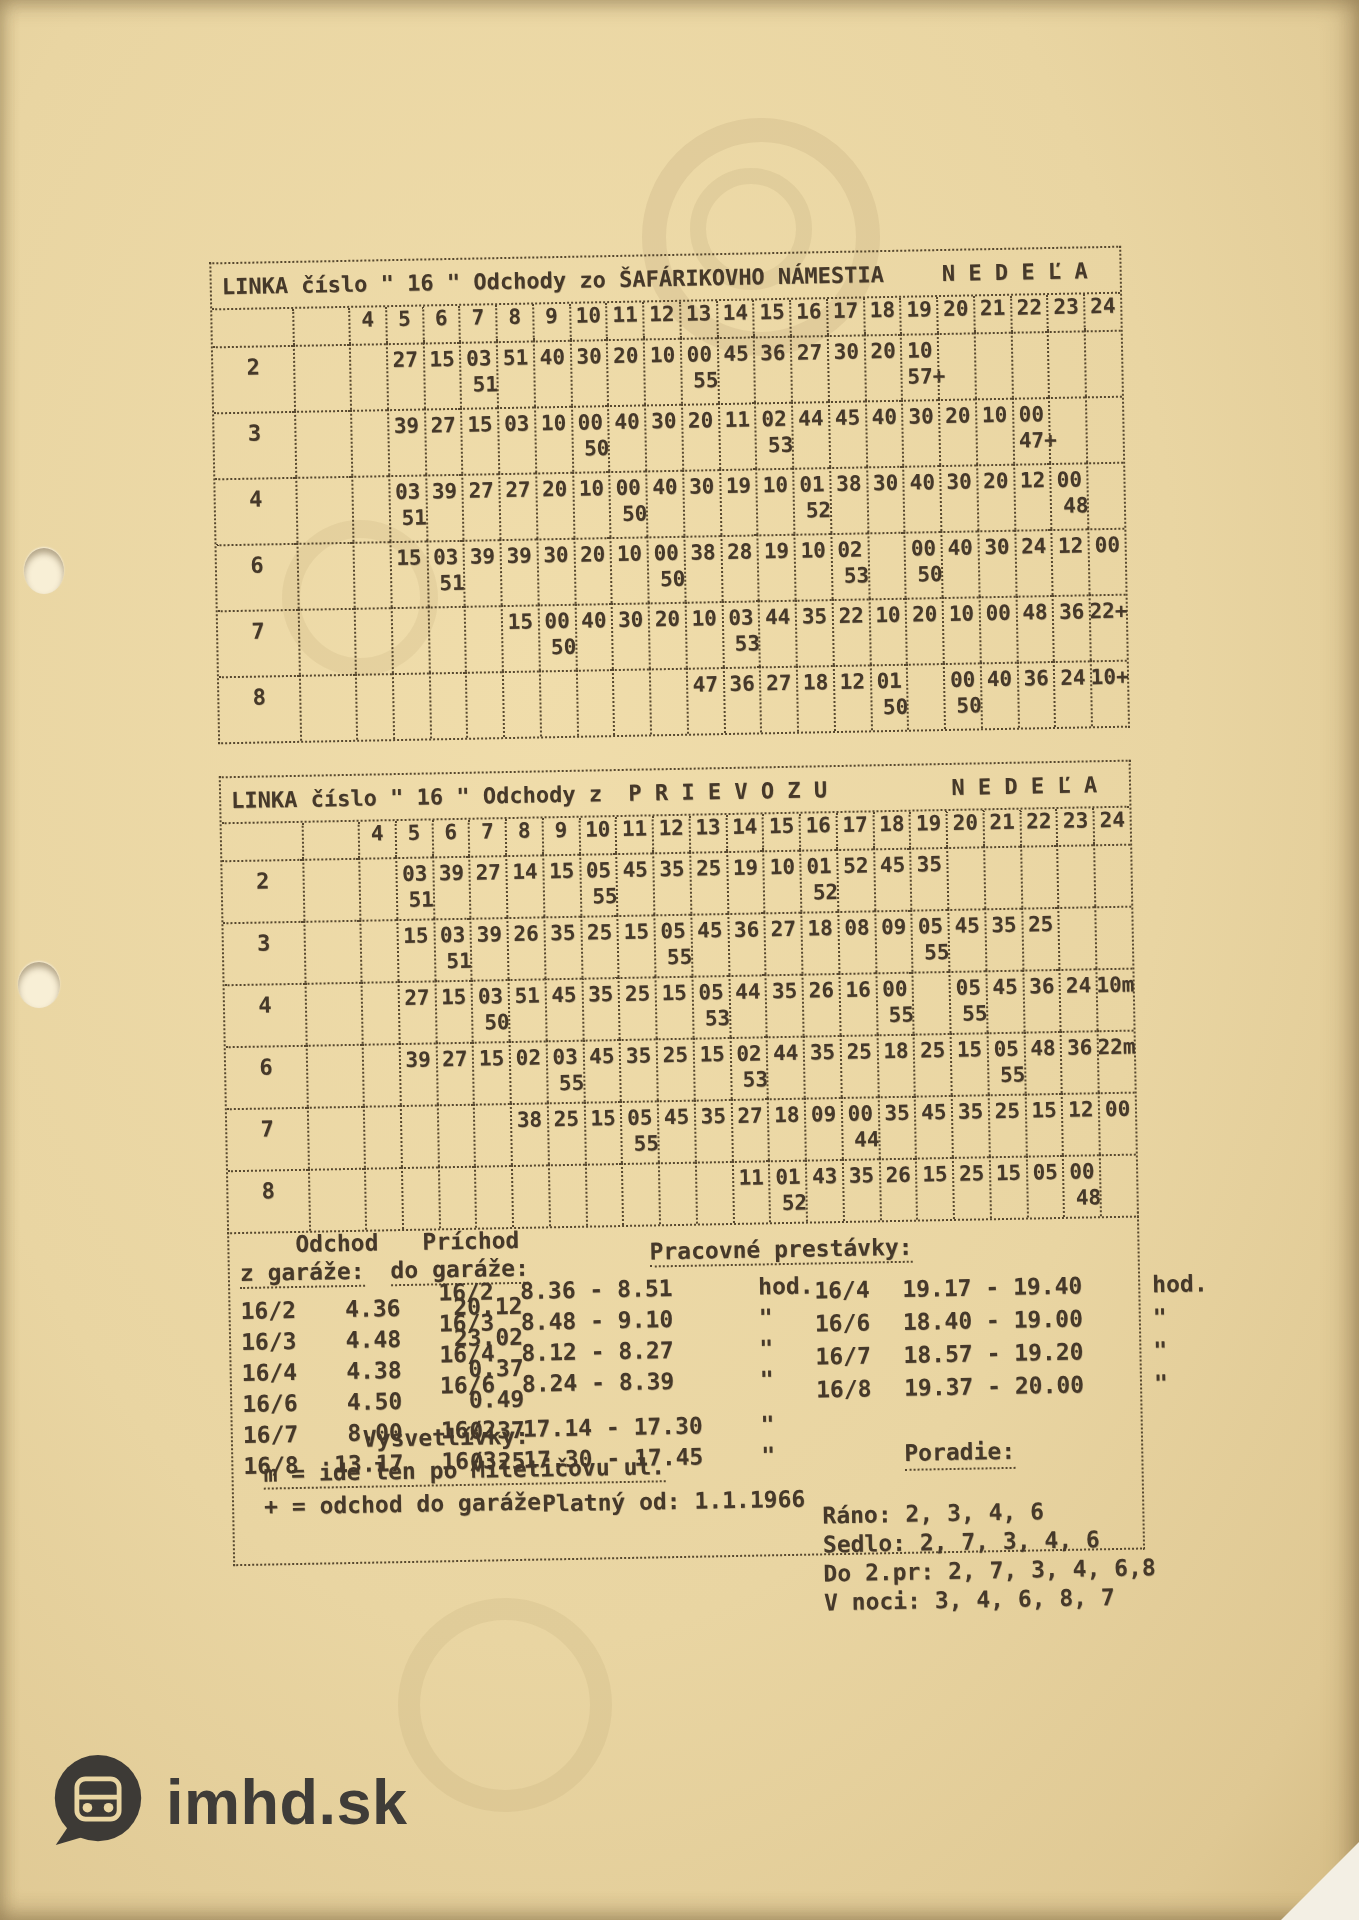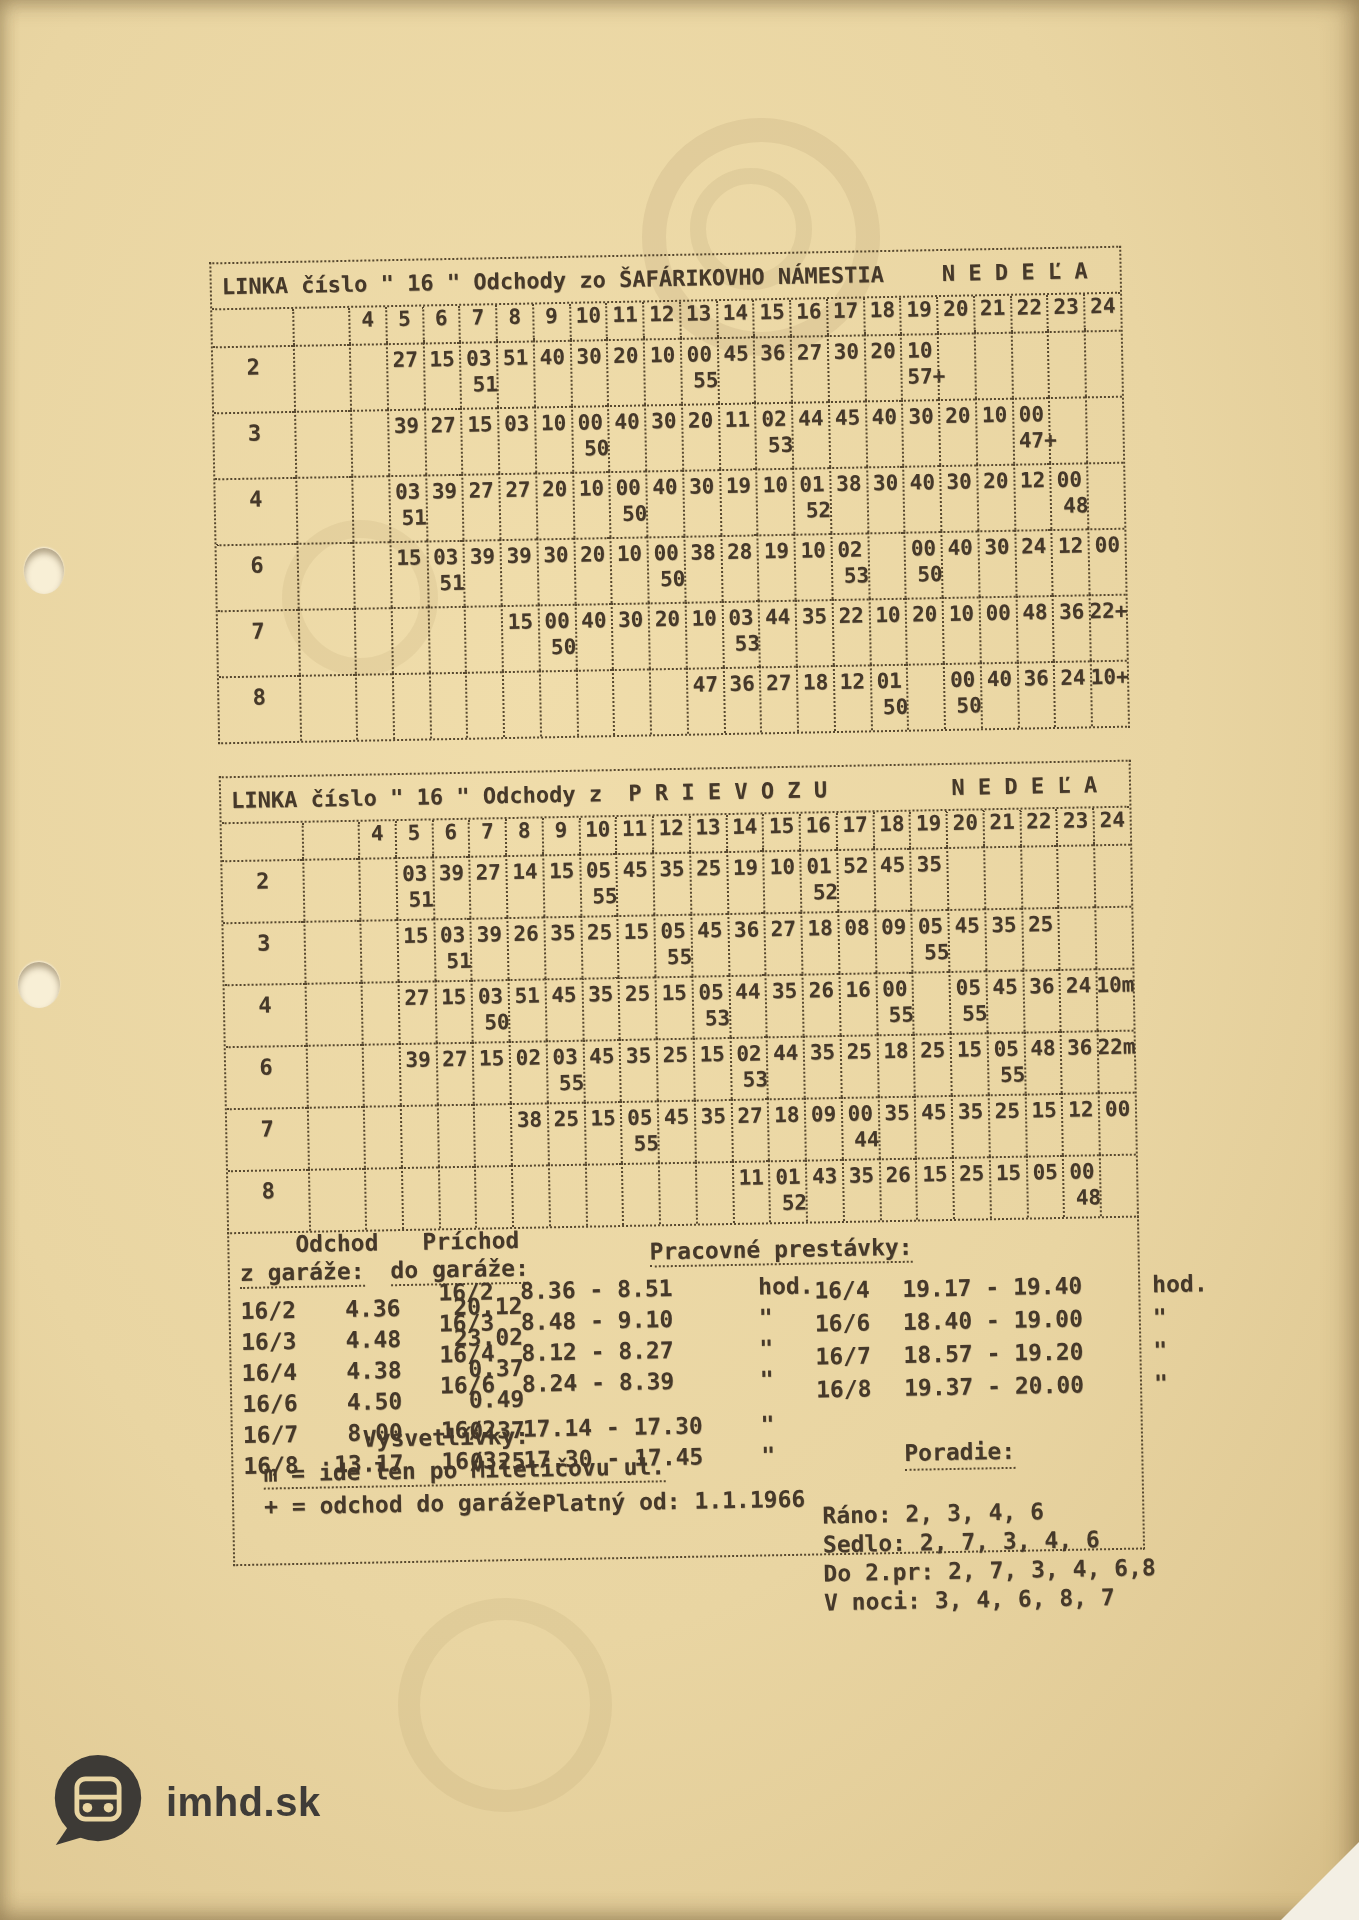--- a/index.html
+++ b/index.html
@@ -68,21 +68,21 @@
   .colB .b-row{grid-template-columns:88px 250px auto;height:33px;}
   .colA .gap{margin-top:14px;}
   .poradie{position:absolute;left:588px;top:194px;line-height:29px;white-space:pre;}
   .legend-title{position:absolute;left:130px;top:200px;}
   .legend-m{position:absolute;left:30px;top:233px;}
   .legend-plus{position:absolute;left:30px;top:266px;}
   .legend-valid{position:absolute;left:308px;top:268px;}
 
   .footer{position:absolute;left:50px;top:1752px;display:flex;align-items:center;gap:20px;z-index:45;}
   .brand{font-family:"Liberation Sans","DejaVu Sans",sans-serif;font-weight:bold;
-    font-size:40px;color:#3f3c38;letter-spacing:0.5px;}
+    font-size:63px;color:#3f3c38;letter-spacing:0.5px;}
 </style>
 </head>
 <body>
 
 <div class="wm wm1"></div>
 <div class="wm wm1b"></div>
 <div class="wm wm2"></div>
 <div class="wm wm3"></div>
 
 <div class="content">

